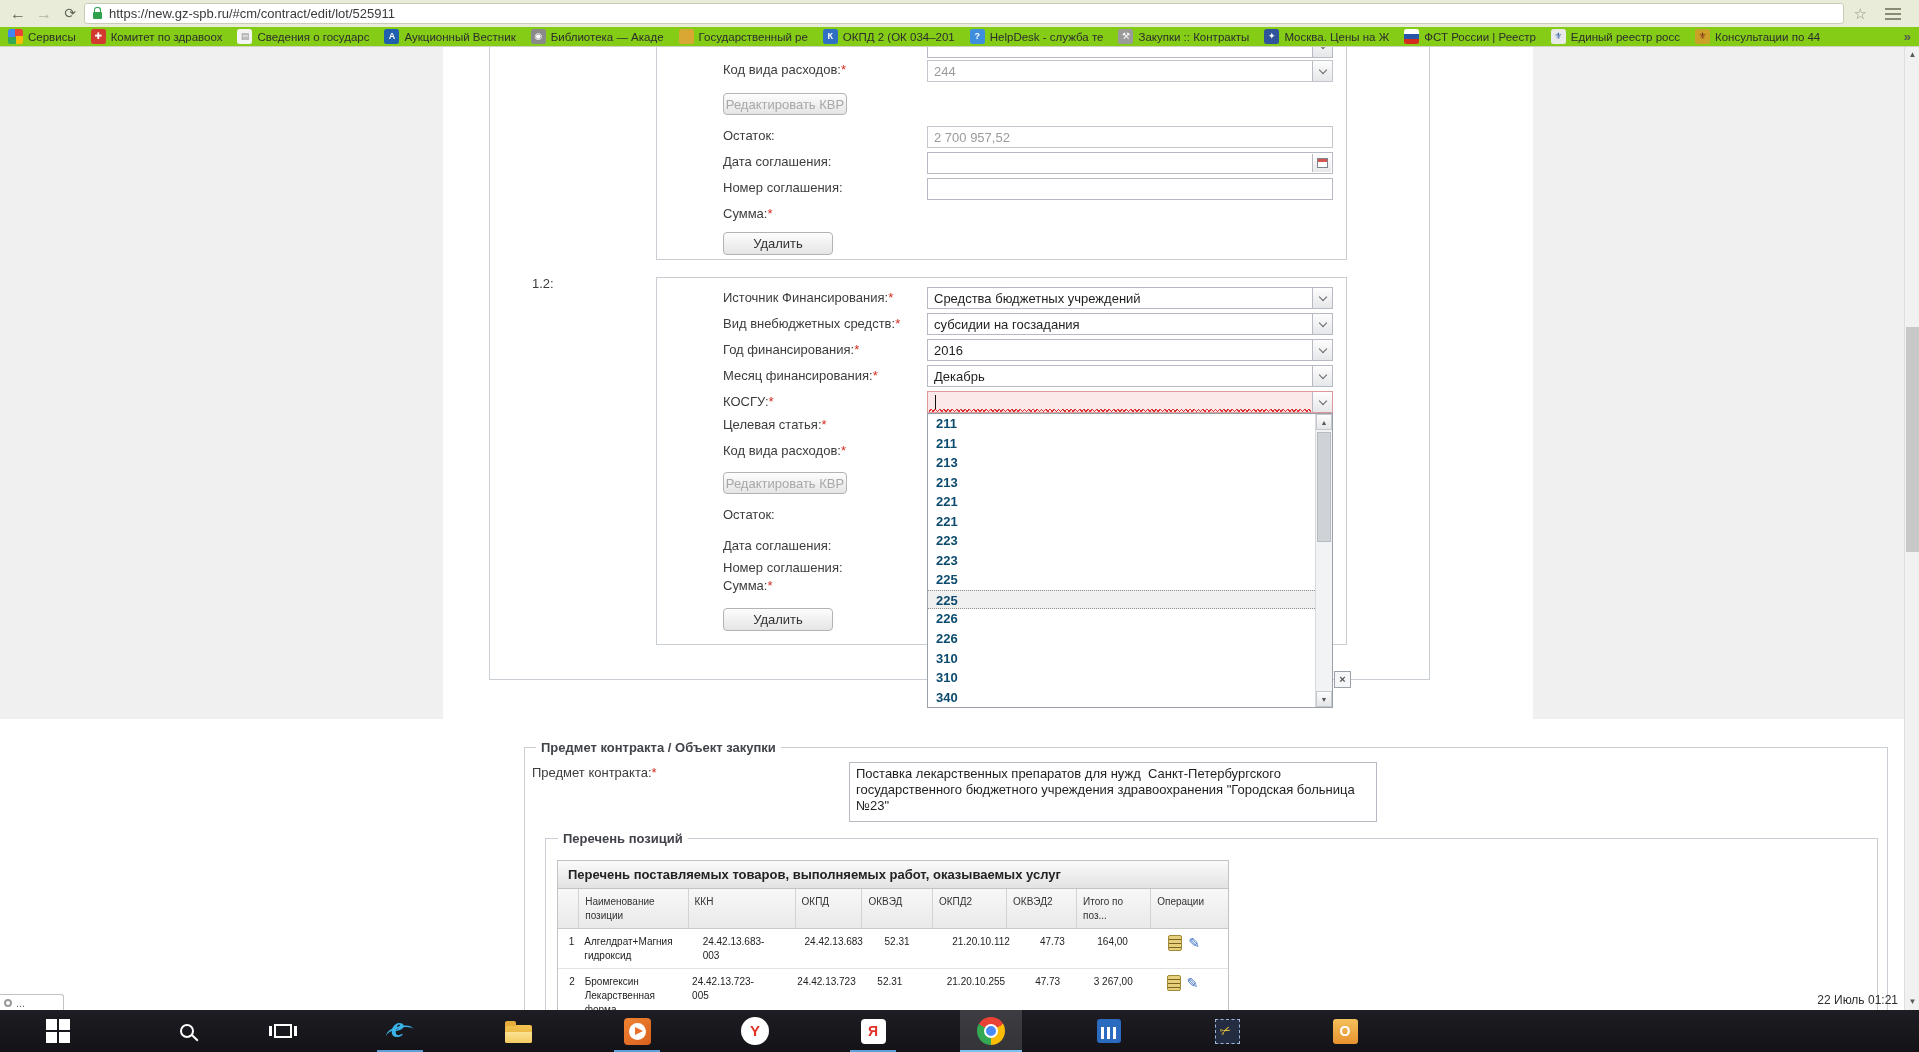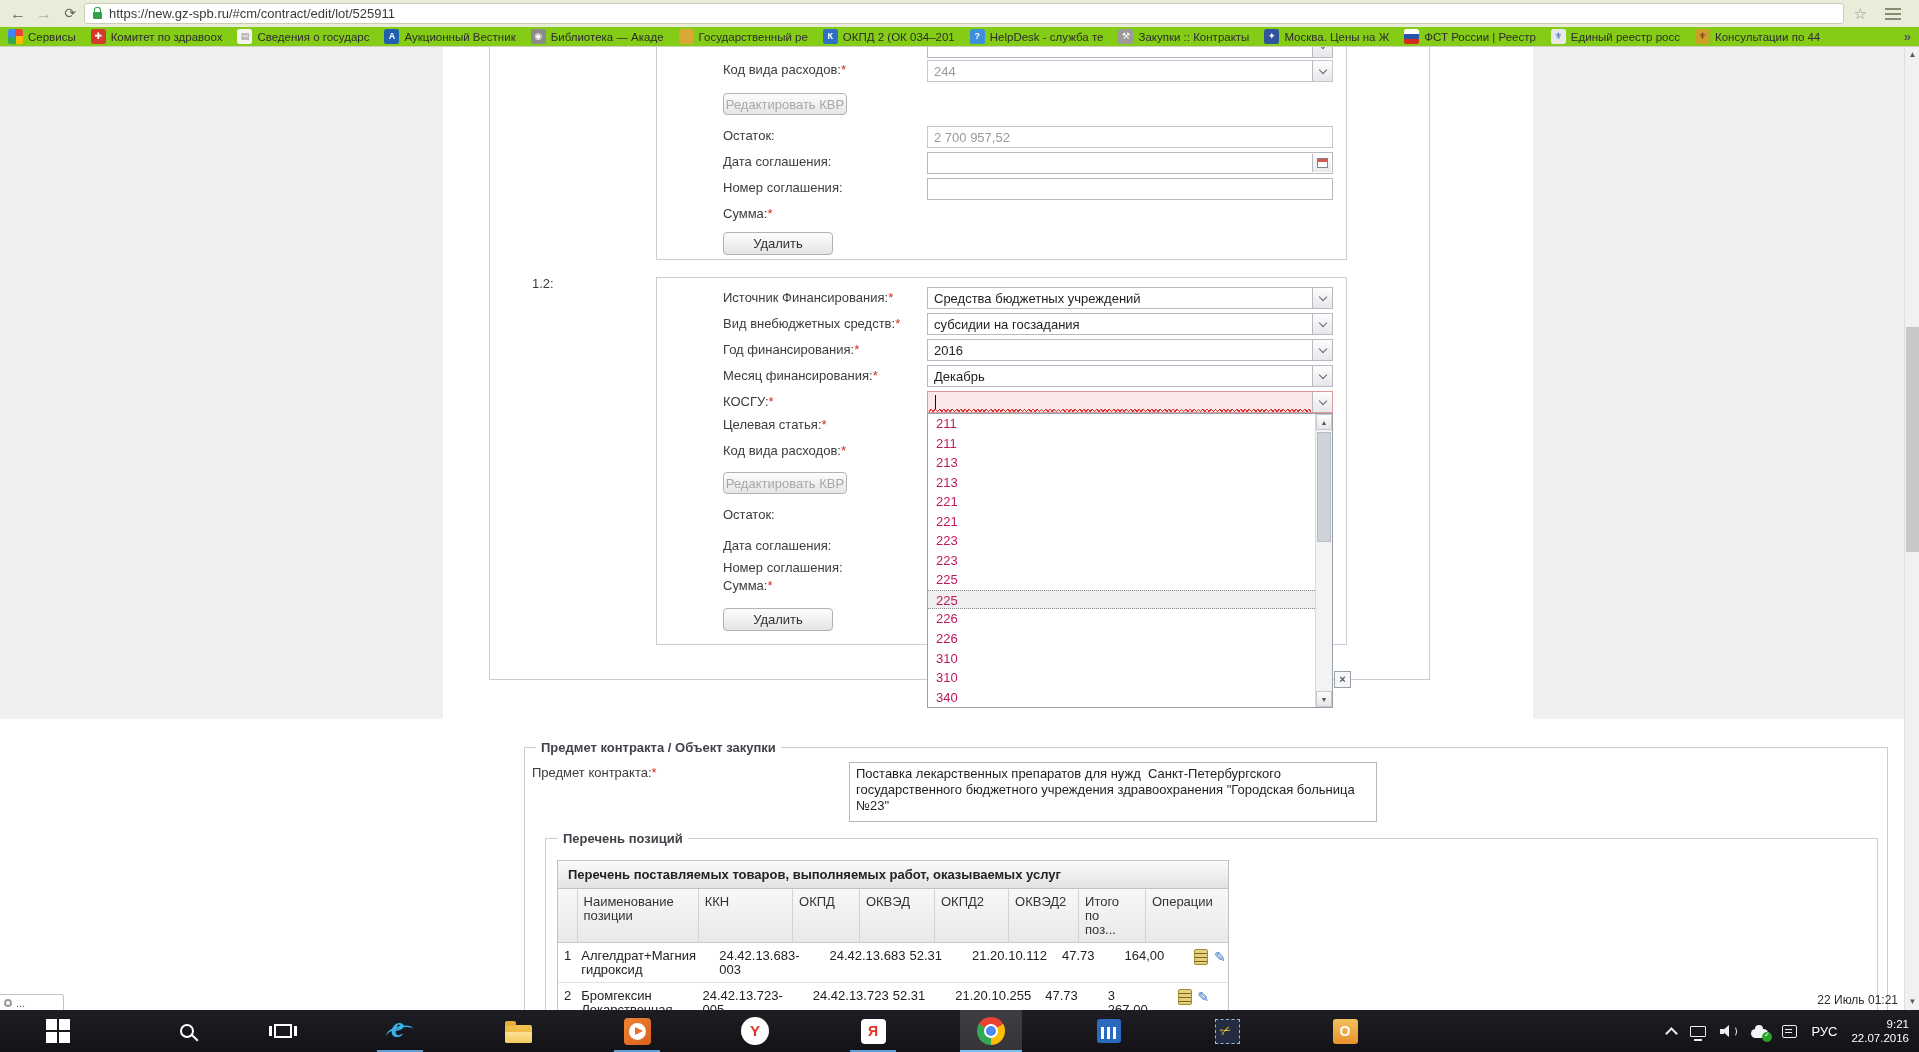--- a/index.html
+++ b/index.html
@@ -58,42 +58,42 @@
                       repeating-linear-gradient(-45deg,#d33 0,#d33 1px,transparent 1px,transparent 3px);}
   .calbtn{position:absolute;right:1px;top:1px;width:19px;height:18px;background:linear-gradient(#fefefe,#e8e8e8);
           border-left:1px solid #b7bac3;display:flex;align-items:center;justify-content:center;}
   .cal-ico{width:11px;height:10px;border:1px solid #7d8globe79;border:1px solid #7d8591;background:#fff;position:relative;}
   .cal-ico::before{content:"";position:absolute;left:0;right:0;top:0;height:3px;background:#d4564e;}
 
   
   .dd{position:absolute;left:927px;top:366px;width:406px;height:295px;background:#fff;
       border:1px solid #9aa0a8;z-index:5;}
   .dd-items{position:absolute;left:0;top:0;right:17px;bottom:0;overflow:hidden;}
-  .dd-item{height:19.55px;line-height:19.55px;padding-left:8px;font-size:13px;color:#be185d;cursor:pointer;}
+  .dd-item{height:19.55px;line-height:19.55px;padding-left:8px;font-size:13px;color:#0c4a6e;cursor:pointer;font-weight:bold;}
   .dd-item.selected{background:#f0f0f0;border-top:1px dotted #8a8a8a;border-bottom:1px dotted #8a8a8a;}
   .dd-sb{position:absolute;right:0;top:0;bottom:0;width:17px;background:#f2f3f5;border-left:1px solid #d8dade;}
   .dd-sb .arr{position:absolute;left:0;width:16px;height:16px;background:linear-gradient(#fdfdfd,#e4e5e8);
               border:1px solid #c5c8cd;color:#555;font-size:7px;line-height:15px;text-align:center;}
   .dd-sb .arr.up{top:0;} .dd-sb .arr.dn{bottom:0;}
   .dd-thumb{position:absolute;left:1px;top:18px;width:14px;height:110px;background:#cfd2d7;border:1px solid #b7bbc2;}
   .dlg-close{position:absolute;left:1334px;top:624px;width:17px;height:17px;background:#f4f6f8;
              border:1px solid #9ba1a8;color:#555;font-size:11px;font-weight:bold;text-align:center;line-height:15px;}
 
   
   .subject-box{position:absolute;left:849px;top:715px;width:528px;height:60px;border:1px solid #b7bac3;
                background:#fff;font:13px "Liberation Sans","DejaVu Sans",sans-serif;color:#1f1f1f;
                padding:3px 6px;resize:none;line-height:16px;}
   .tbl{position:absolute;left:557px;top:813px;width:672px;border:1px solid #c3c3c3;background:#fff;}
   .tbl-title{height:28px;background:linear-gradient(#fbfbfb,#e2e2e2);border-bottom:1px solid #c3c3c3;
              font-weight:bold;color:#222;display:flex;align-items:center;padding-left:10px;font-size:13px;}
   .t-row{display:flex;}
   .t-head{background:linear-gradient(#f8f8f8,#e9e9e9);border-bottom:1px solid #c9c9c9;}
   .t-head .tc{border-right:1px solid #d3d3d3;color:#333;}
   .t-head .tc:last-child{border-right:none;}
-  .tc{padding:6px 24px 5px 6px;font-size:13px;color:#222;line-height:14px;}
+  .tc{padding:6px 24px 5px 6px;font-size:10px;color:#222;line-height:14px;}
   .t-body .t-row{border-bottom:1px solid #e3e3e3;}
   .c0{width:25px;text-align:right;padding-right:4px;}
   .c1{width:138px;white-space:pre-line;}
   .c2{width:135px;} .c3{width:80px;} .c4{width:85px;} .c5{width:90px;} .c6{width:70px;} .c7{width:90px;}
   .c8{width:82px;display:flex;gap:6px;align-items:flex-start;}
   .ic-scroll{width:14px;height:16px;background:#e7d07c;border:1px solid #a08a36;border-radius:2px;
      background-image:repeating-linear-gradient(#0000 0,#0000 3px,#7a6420 3px,#7a6420 4px);cursor:pointer;}
   .ic-pencil{color:#3a6fc4;font-size:14px;line-height:16px;cursor:pointer;}
   .ic-pencil::after{content:"✎";}
 
@@ -531,40 +531,14 @@
     <div class="tb-btn" style="left:1078px;">
         <div class="ic-office"></div>
       </div>
     <div class="tb-btn" style="left:1196px;">
         <div class="ic-snip"></div>
       </div>
     <div class="tb-btn" style="left:1314px;">
         <div class="ic-outlook"></div>
       </div>
 
-    <div class="tray">
-      <div class="tray-item">
-          <div class="tr-chev"></div>
-        </div>
-      <div class="tray-item">
-          <div class="tr-net"></div>
-        </div>
-      <div class="tray-item">
-          <div class="tr-spk">
-            <span class="tr-wave"></span>
-          </div>
-        </div>
-      <div class="tray-item">
-          <div class="tr-cloud">
-            <span class="tr-check"></span>
-          </div>
-        </div>
-      <div class="tray-item">
-          <div class="tr-msg"></div>
-        </div>
-      <div class="tray-item tr-lang">РУС</div>
-      <div class="tr-clock">
-        <div>9:21</div>
-        <div>22.07.2016</div>
-      </div>
-    </div>
   </div>
 </div>
 
 </body></html>

